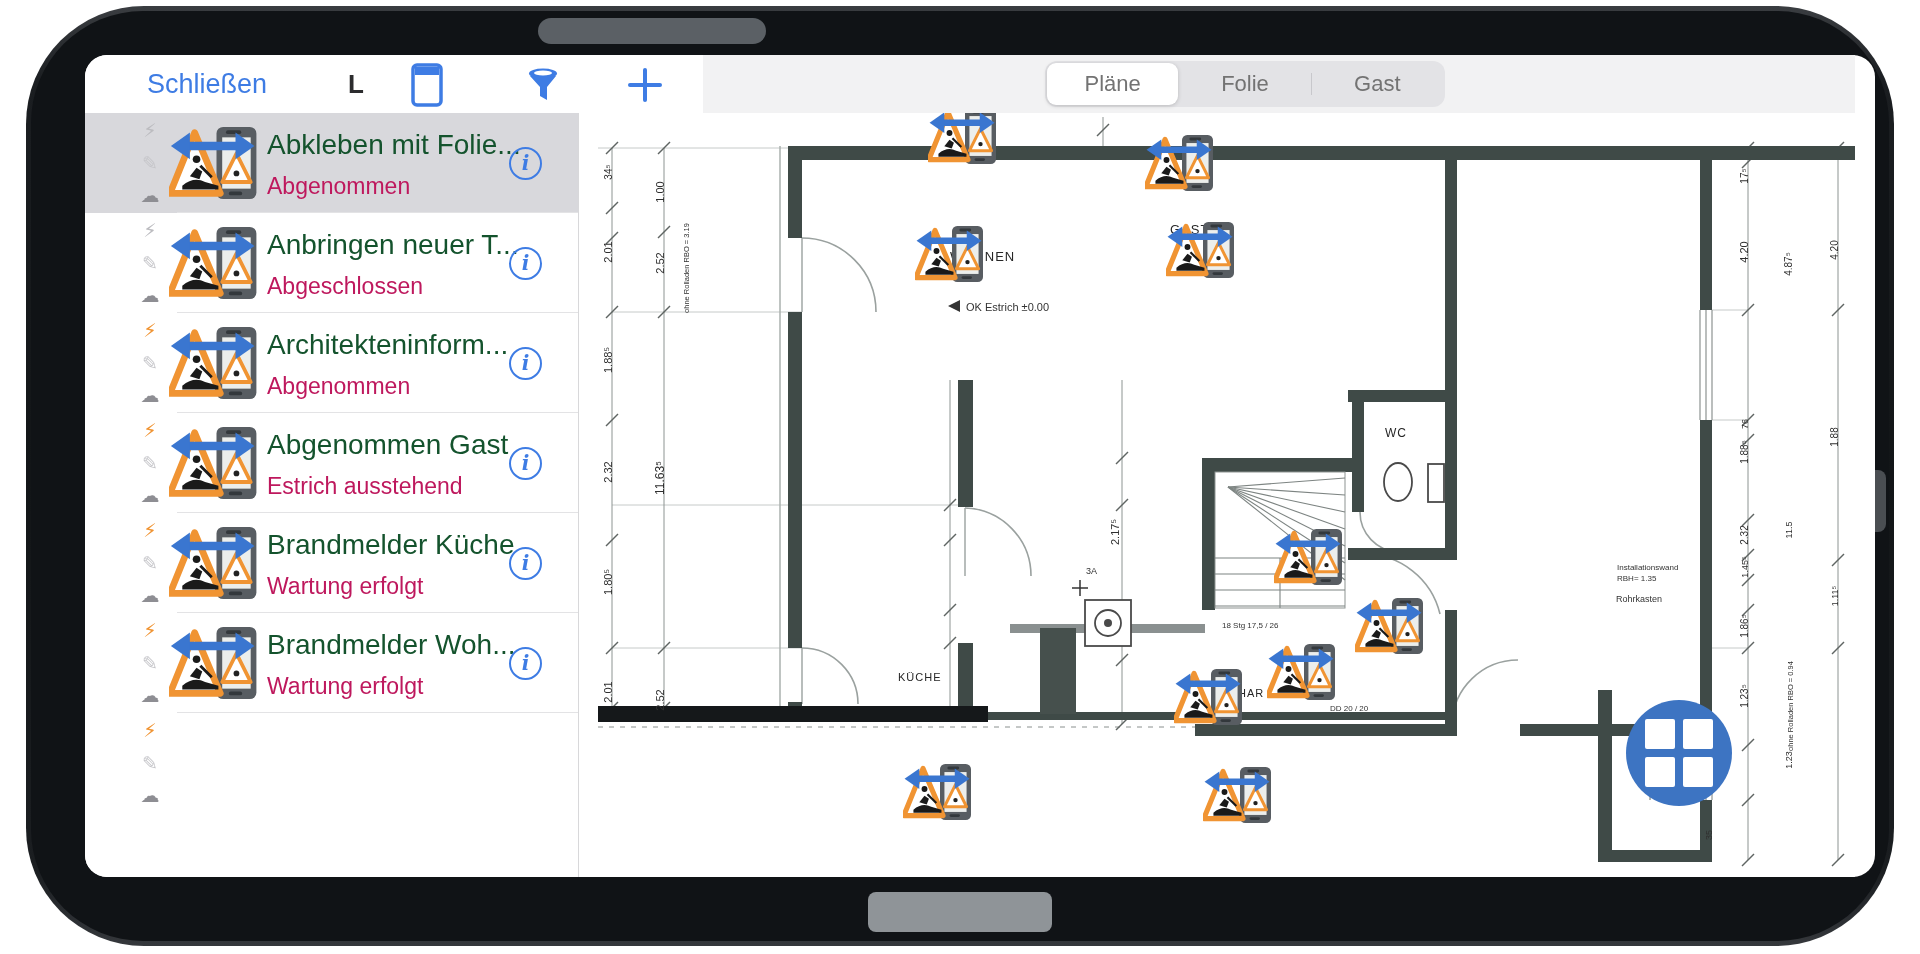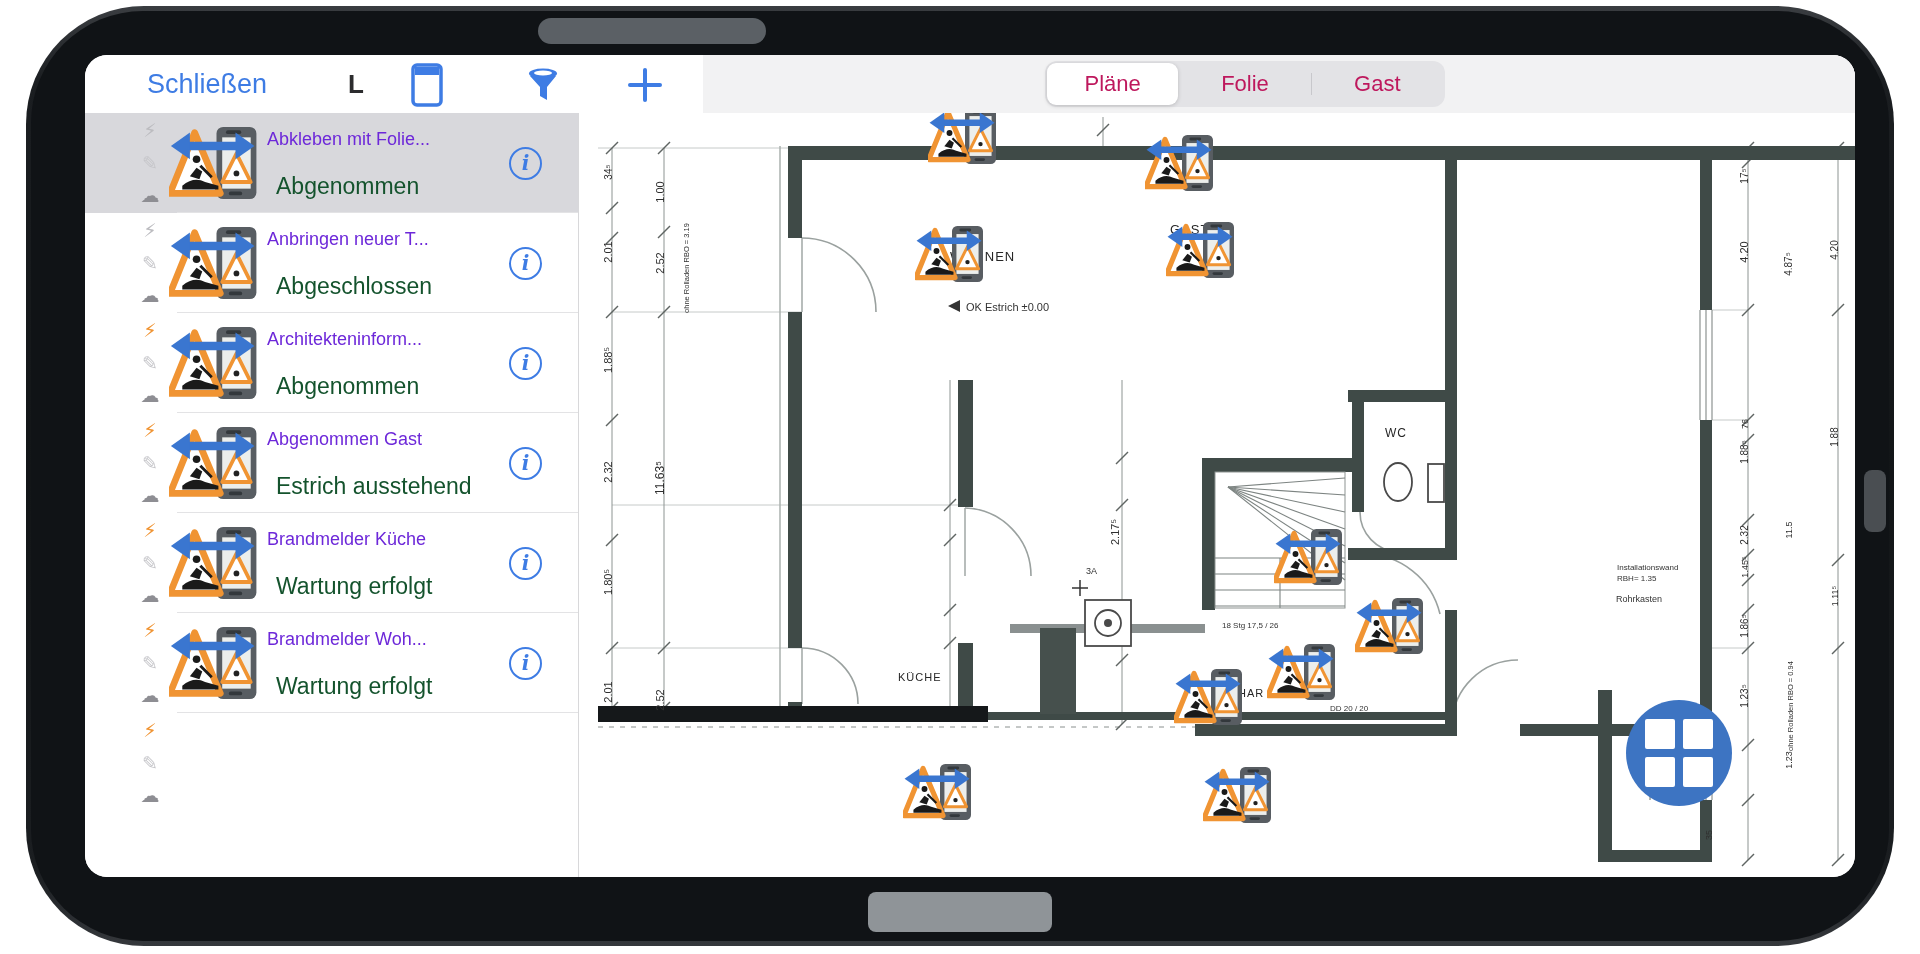--- a/index.html
+++ b/index.html
@@ -7,53 +7,53 @@
   .stage{position:absolute;left:0;top:0;width:1920px;height:954px;}
   
   .phone{position:absolute;left:26px;top:6px;width:1868px;height:940px;border-radius:118px;
     background:linear-gradient(180deg,#3a3d41 0%,#1b1e21 8%,#121517 50%,#1b1e21 92%,#35383c 100%);}
   .phone-inner{position:absolute;inset:5px;border-radius:112px;background:#101316;}
   .slot-top{position:absolute;left:512px;top:12px;width:228px;height:26px;border-radius:13px;background:#5b6065;}
   .slot-bottom{position:absolute;left:842px;top:886px;width:184px;height:40px;border-radius:8px;background:#8f9498;}
   .slot-side{position:absolute;left:1838px;top:464px;width:22px;height:62px;border-radius:8px;background:#4a4e52;}
   
   .screen{position:absolute;left:59px;top:49px;width:1770px;height:822px;border-radius:22px;
-    background:#ffffff;overflow:hidden;}
+    background:#ffffff;overflow:hidden;padding-left:20px;}
   
   .top-bar{position:absolute;left:0;top:0;width:1770px;height:58px;background:#ffffff;border-bottom:1px solid #dcdcdf;}
   .top-bar-gray{position:absolute;left:618px;top:0;right:0;height:58px;background:#f2f2f3;}
   .close-btn{position:absolute;left:62px;top:0;height:58px;line-height:58px;font-size:27px;color:#3e7ce4;cursor:pointer;}
   .ctx-label{position:absolute;left:263px;top:0;height:58px;line-height:58px;font-size:26px;font-weight:600;color:#2c2c2e;}
   .hicon{position:absolute;top:8px;width:44px;height:44px;display:flex;align-items:center;justify-content:center;}
   .ic-doc{left:320px;} .ic-funnel{left:436px;} .ic-plus{left:538px;}
   .plus-shape{position:relative;width:34px;height:34px;}
   .plus-shape:before,.plus-shape:after{content:"";position:absolute;background:#3e7ce4;border-radius:2px;}
   .plus-shape:before{left:15px;top:0;width:4px;height:34px;}
   .plus-shape:after{left:0;top:15px;width:34px;height:4px;}
   
   .seg{position:absolute;left:960px;top:6px;width:400px;height:46px;background:#e3e3e6;border-radius:12px;
     display:flex;align-items:stretch;padding:2px;box-sizing:border-box;}
-  .seg-item{flex:1;display:flex;align-items:center;justify-content:center;font-size:22px;color:#be185d;
+  .seg-item{flex:1;display:flex;align-items:center;justify-content:center;font-size:22px;color:#737373;
     border-radius:9px;position:relative;cursor:pointer;}
   .seg-item.sel{background:#ffffff;box-shadow:0 1px 4px rgba(0,0,0,.18);font-weight:500;}
   .seg-div{width:1px;background:#c8c8cc;margin:10px 0;}
   .seg-div.hide{background:transparent;}
   
   .side-list{position:absolute;left:0;top:58px;width:493px;height:764px;background:#ffffff;}
   .row{position:absolute;left:0;width:493px;height:100px;background:#ffffff;}
   .row.sel{background:#d8d8dc;}
   .row .sep{position:absolute;left:92px;right:0;bottom:0;height:1px;background:#e3e3e5;}
   .mini{position:absolute;left:52px;top:8px;width:26px;height:84px;display:flex;flex-direction:column;
     justify-content:space-between;align-items:center;}
   .mi{font-size:19px;line-height:1;font-family:"DejaVu Sans",sans-serif;}
   .mi.flash-gray{color:#bcbcc0;} .mi.flash-orange{color:#f09433;}
   .mi.pen{color:#c6c6ca;transform:rotate(0deg);} .mi.cloud{color:#8e8e93;}
   .tkic{position:absolute;left:84px;top:10px;}
-  .row-title{position:absolute;left:182px;top:16px;font-size:18px;font-weight:500;color:#6d28d9;white-space:nowrap;}
-  .row-status{position:absolute;left:191px;top:60px;font-size:23px;color:#14532d;white-space:nowrap;}
+  .row-title{position:absolute;left:182px;top:16px;font-size:28px;font-weight:500;color:#14532d;white-space:nowrap;}
+  .row-status{position:absolute;left:182px;top:60px;font-size:23px;color:#be185d;white-space:nowrap;}
   .info-btn{position:absolute;left:424px;top:34px;width:33px;height:33px;border-radius:50%;
     border:2.5px solid #3e7ce4;box-sizing:border-box;background:transparent;cursor:pointer;
     display:flex;align-items:center;justify-content:center;}
   .info-btn:after{content:"i";font-family:"DejaVu Serif",serif;font-style:italic;font-weight:600;
     font-size:20px;color:#3e7ce4;margin-top:-2px;}
   .vsep{position:absolute;left:493px;top:58px;bottom:0;width:1px;background:#d8d8da;}
   
   .plan-area{position:absolute;left:494px;top:58px;width:1276px;height:764px;background:#ffffff;}
   .plan-area svg{position:absolute;left:0;top:0;}
   .callout{position:absolute;left:733px;top:45px;width:455px;height:100px;border:2.5px solid #6a95d4;

